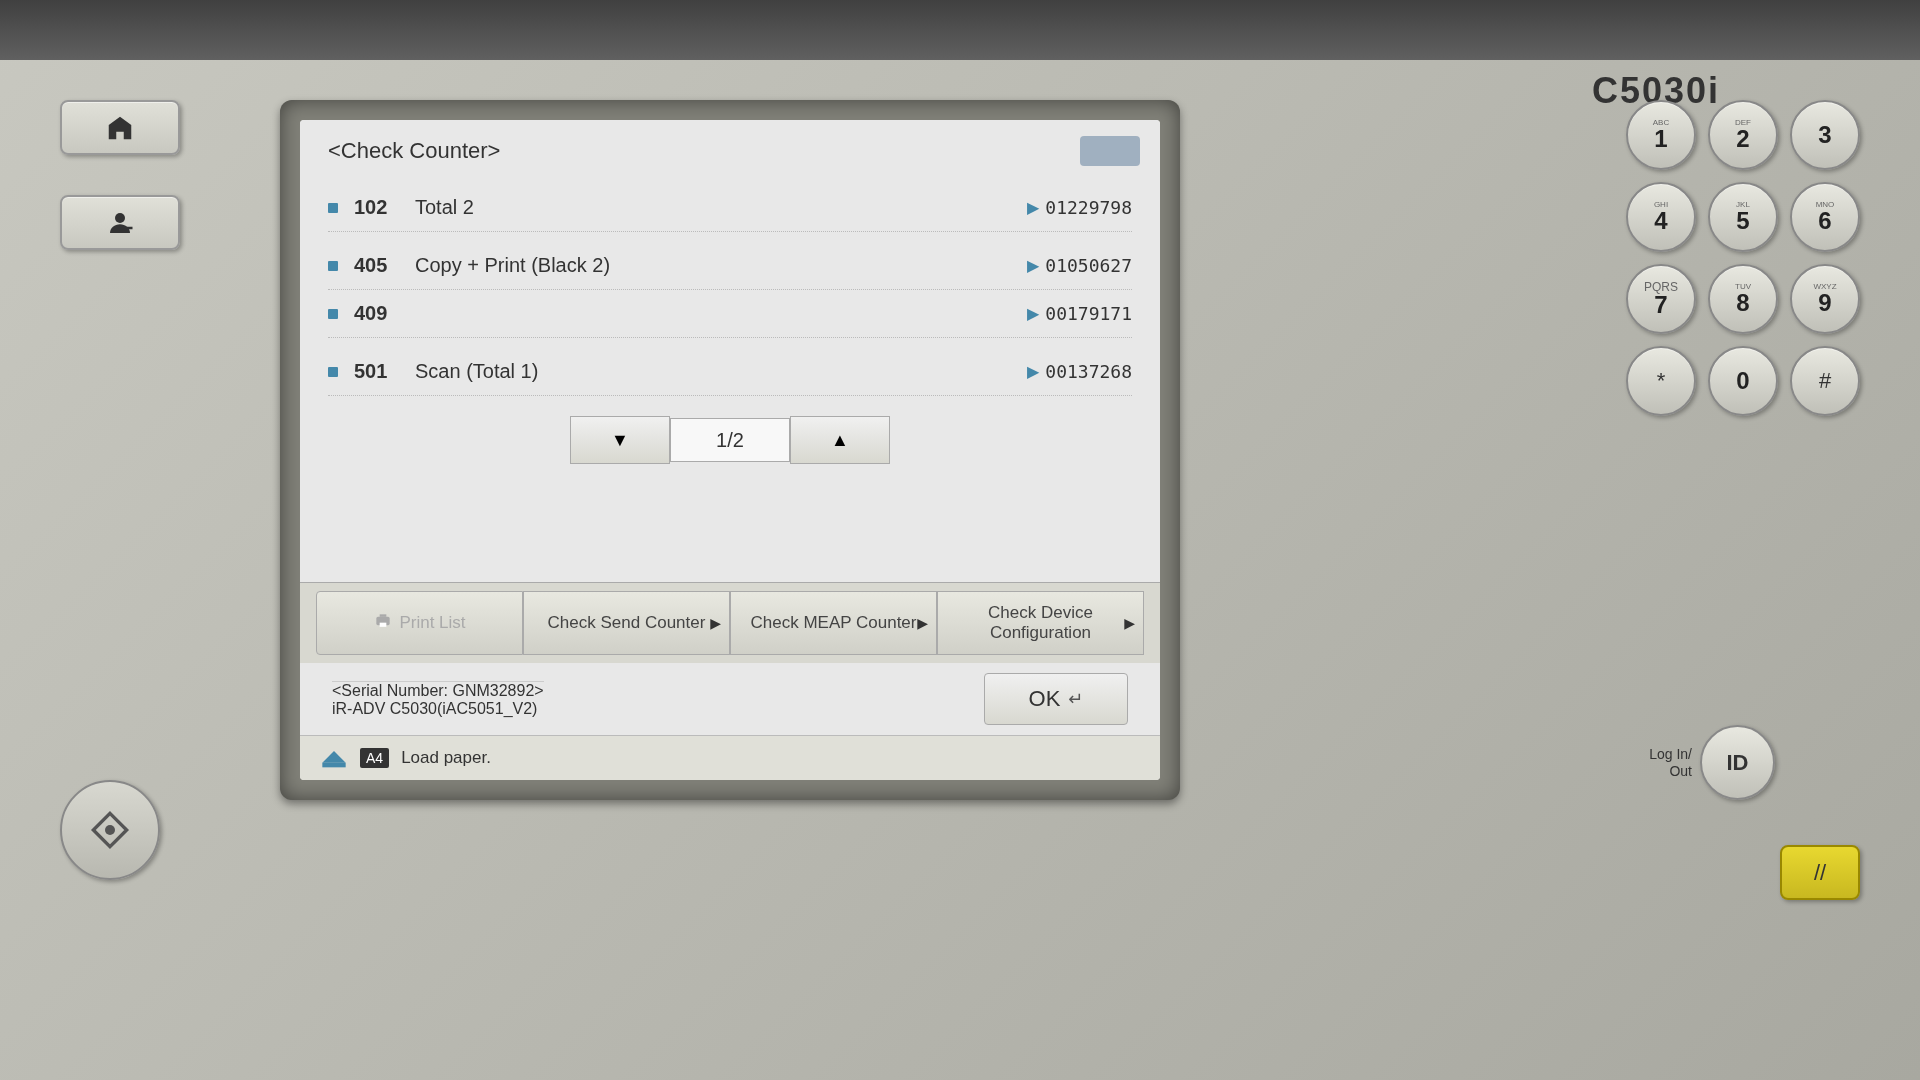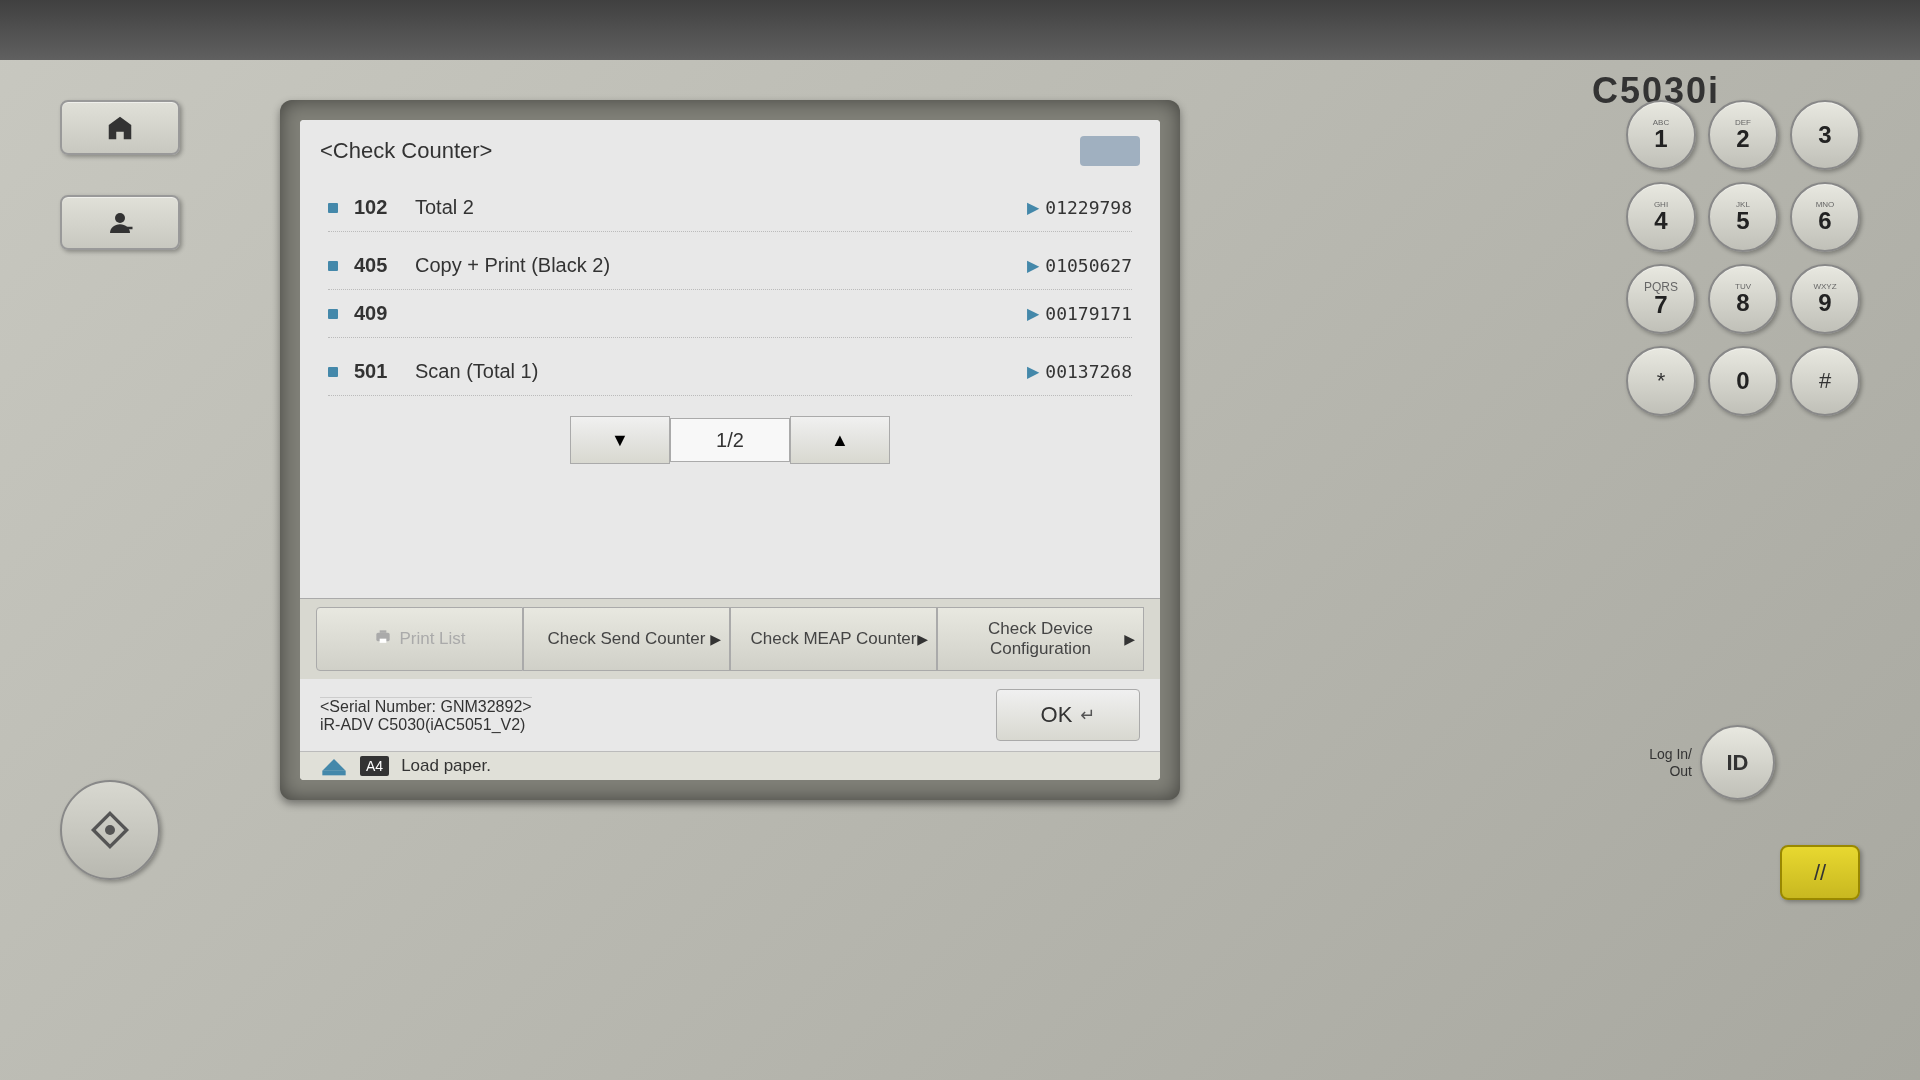--- a/index.html
+++ b/index.html
@@ -102,20 +102,21 @@
       background: #e8e8e8;
       display: flex;
       align-items: center;
       justify-content: space-between;
     }
 
     .screen-title {
       font-size: 22px;
       color: #333;
       font-weight: normal;
+      margin-left: 8px;
     }
 
     .header-indicator {
       width: 60px;
       height: 30px;
       background: #a0b0c0;
       border-radius: 4px;
     }
 
     
@@ -262,21 +263,21 @@
 
     .serial-text {
       font-size: 16px;
       color: #333;
     }
 
     
     .status-bar {
       display: flex;
       align-items: center;
-      padding: 0 20px;
+      padding: 8px 20px;
       background: #e0e0d8;
       border-top: 1px solid #bbb;
       gap: 12px;
     }
 
     .status-icon {
       width: 28px;
       height: 28px;
     }
 
@@ -537,21 +538,21 @@
         <button class="action-btn">
           <span>Check MEAP Counter</span>
           <span class="btn-arrow">▶</span>
         </button>
         <button class="action-btn">
           <span>Check Device Configuration</span>
           <span class="btn-arrow">▶</span>
         </button>
       </div>
 
-      <div style="display:flex; align-items:center; justify-content:space-between; padding:10px 20px; background:#e8e8e8;">
+      <div style="display:flex; align-items:center; justify-content:space-between; padding:10px 32px; background:#e8e8e8;">
         <div class="serial-bar" style="padding:0; background:none;">
           <div class="serial-text">&lt;Serial Number: GNM32892&gt;</div>
           <div class="serial-text">iR-ADV C5030(iAC5051_V2)</div>
         </div>
         <button class="ok-btn">
           <span>OK</span>
           <span class="ok-arrow">↵</span>
         </button>
       </div>
 

